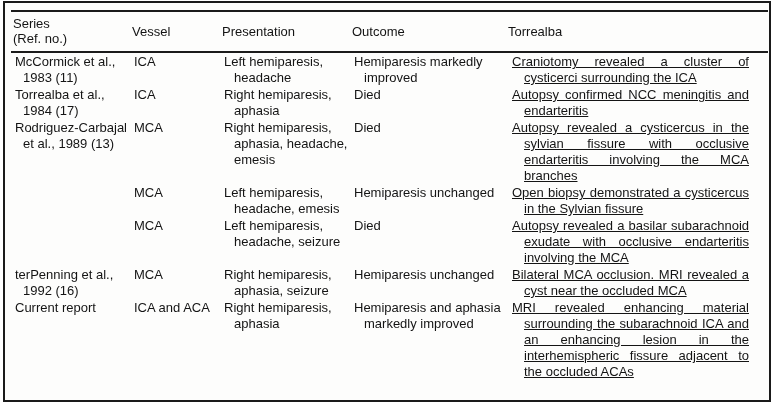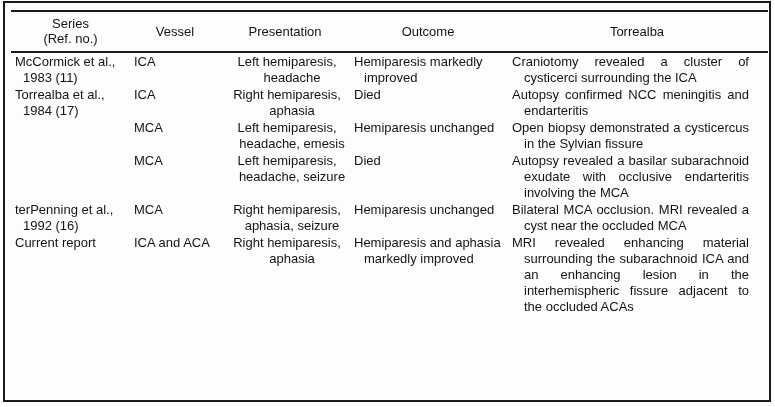--- a/index.html
+++ b/index.html
@@ -33,43 +33,44 @@
     line-height: 16px;
   }
   col.c1 { width: 119px; }
   col.c2 { width: 90px; }
   col.c3 { width: 130px; }
   col.c4 { width: 156px; }
   col.c5 { width: 262px; }
 
   thead th {
     font-weight: normal;
-    text-align: center;
+    text-align: left;
     vertical-align: middle;
     border-bottom: 2px solid #1b1b1b;
     padding: 4px 2px 5px 2px;
     font-size: 13px;
     line-height: 15px;
   }
   .hdr-line { display: block; }
 
   tbody td {
     vertical-align: top;
     padding-top: 1px;
     padding-bottom: 0;
   }
   td.c1 { padding-left: 12px; padding-right: 2px; text-indent: -8px; }
   td.c2 { padding-left: 4px;  padding-right: 2px; }
-  td.c3 { padding-left: 14px; padding-right: 0;   text-indent: -10px; text-align: center; }
+  td.c3 { padding-left: 14px; padding-right: 0;   text-indent: -10px; }
   td.c4 { padding-left: 14px; padding-right: 2px; text-indent: -10px; margin-top: 24px; }
   td.c5 {
     padding-left: 18px;
     padding-right: 19px;
     text-indent: -12px;
     text-align: justify;
+    text-decoration: underline;
   }
 
   .footnote {
     margin: 2px 3px 0 6px;
     width: 757px;
     border-top: 2px solid #1b1b1b;
     box-sizing: border-box;
     padding-top: 4px;
     font-weight: bold;
     font-size: 12.5px;
@@ -117,20 +118,27 @@
         <td class="c5">Craniotomy revealed a cluster of cysticerci surrounding the ICA</td>
       </tr>
       <tr>
         <td class="c1">Torrealba et al., 1984 (17)</td>
         <td class="c2">ICA</td>
         <td class="c3">Right hemiparesis, aphasia</td>
         <td class="c4">Died</td>
         <td class="c5">Autopsy confirmed NCC meningitis and endarteritis</td>
       </tr>
       <tr>
+        <td class="c1">Rodriguez-Carbajal et al., 1989 (13)</td>
+        <td class="c2">MCA</td>
+        <td class="c3">Right hemiparesis, aphasia, headache, emesis</td>
+        <td class="c4">Died</td>
+        <td class="c5">Autopsy revealed a cysticercus in the sylvian fissure with occlusive endarteritis involving the MCA branches</td>
+      </tr>
+      <tr>
         <td class="c1"></td>
         <td class="c2">MCA</td>
         <td class="c3">Left hemiparesis, headache, emesis</td>
         <td class="c4">Hemiparesis unchanged</td>
         <td class="c5">Open biopsy demonstrated a cysticercus in the Sylvian fissure</td>
       </tr>
       <tr>
         <td class="c1"></td>
         <td class="c2">MCA</td>
         <td class="c3">Left hemiparesis, headache, seizure</td>

